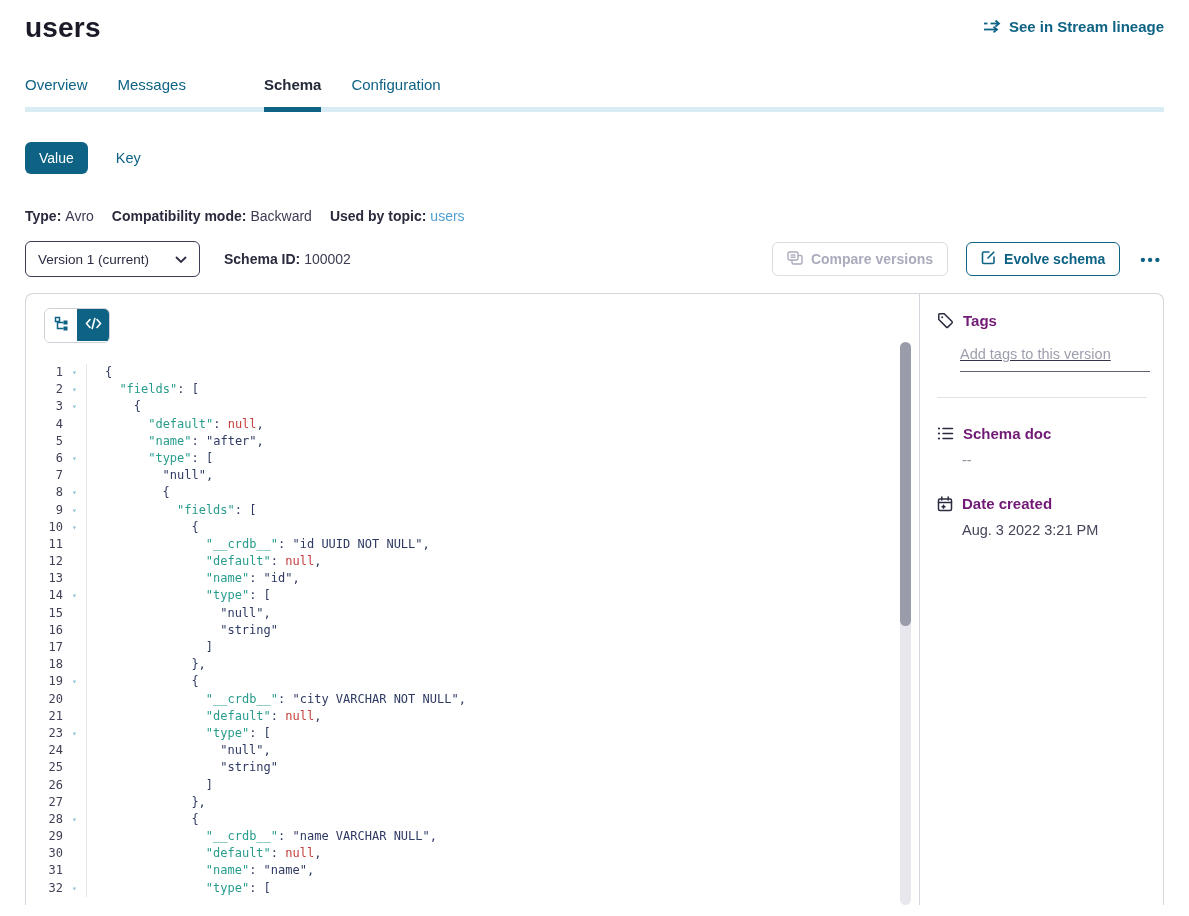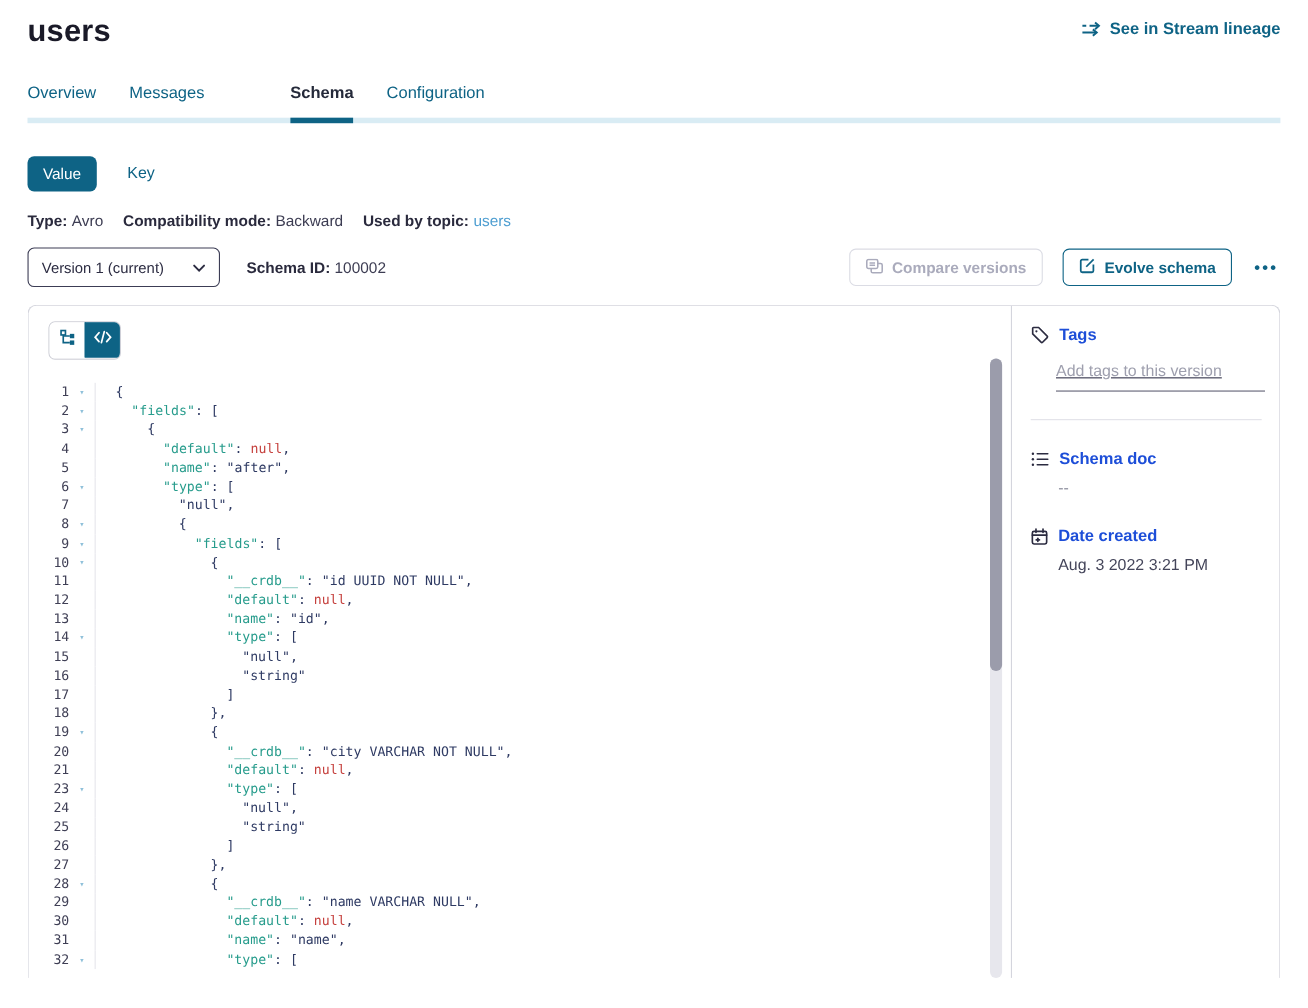--- a/index.html
+++ b/index.html
@@ -41,21 +41,21 @@
   .tab.active::after{content:"";position:absolute;left:0;right:0;bottom:0;height:5px;
     background:var(--accent);z-index:1;}
 
   
   .vk-row{margin-top:30px;display:flex;align-items:center;}
   .vk-active{background:var(--accent);color:#fff;font-size:14px;font-weight:500;
     border:none;border-radius:6px;padding:8px 14px;cursor:pointer;}
   .vk-link{margin-left:28px;color:var(--accent);font-size:14.5px;font-weight:500;cursor:pointer;}
 
   
-  .meta{margin-top:18px;display:flex;gap:18px;font-size:14px;align-items:center;}
+  .meta{margin-top:34px;display:flex;gap:18px;font-size:14px;align-items:center;}
   .meta b{color:#2a2a3d;font-weight:700;}
   .meta .val{color:#3c3c52;margin-left:4px;}
   .meta .lnk{color:var(--link-light);margin-left:4px;cursor:pointer;}
 
   
   .vbar{margin-top:17px;display:flex;justify-content:space-between;align-items:center;}
   .vbar-left{display:flex;align-items:center;}
   .select{width:175px;height:36px;border:1px solid var(--select-border);border-radius:6px;
     display:flex;align-items:center;justify-content:space-between;padding:0 12px;
     font-size:13.5px;color:#2c2c42;cursor:pointer;background:#fff;}
@@ -87,21 +87,21 @@
   .ln{width:37px;text-align:right;color:var(--ln-color);flex:none;}
   .fold{width:23px;text-align:center;color:var(--fold-color);font-size:8px;flex:none;}
   .lc{border-left:1px solid #e6e6ec;flex:1;min-width:0;}
   .tok-k{color:var(--code-key);}
   .tok-s{color:var(--code-str);}
   .tok-n{color:var(--code-null);}
   .tok-p{color:var(--code-str);}
 
   
   .side{width:244px;flex:none;border-left:1px solid var(--border);padding:18px 16px 0 17px;}
-  .side-h{display:flex;align-items:center;gap:9px;font-size:15px;font-weight:700;color:#1d4ed8;}
+  .side-h{display:flex;align-items:center;gap:9px;font-size:15px;font-weight:700;color:#701a75;}
   .side-h svg{flex:none;display:block;}
   .tag-input{display:block;border:none;border-bottom:1px solid #606175;outline:none;
     width:190px;margin:17px 0 0 23px;padding:0 0 9px 0;font-size:14.5px;
     font-family:"Liberation Sans",sans-serif;color:#33334a;text-decoration:underline;}
   .tag-input::placeholder{color:#9e9fae;}
   .side-div{border-top:1px solid #e2e2e8;margin-top:25px;}
   .sec{margin-top:27px;}
   .sec .valtxt{margin:10px 0 0 25px;font-size:14.5px;color:#44455a;}
   .sec .valtxt.empty{color:#8e8f9e;}
 </style>

